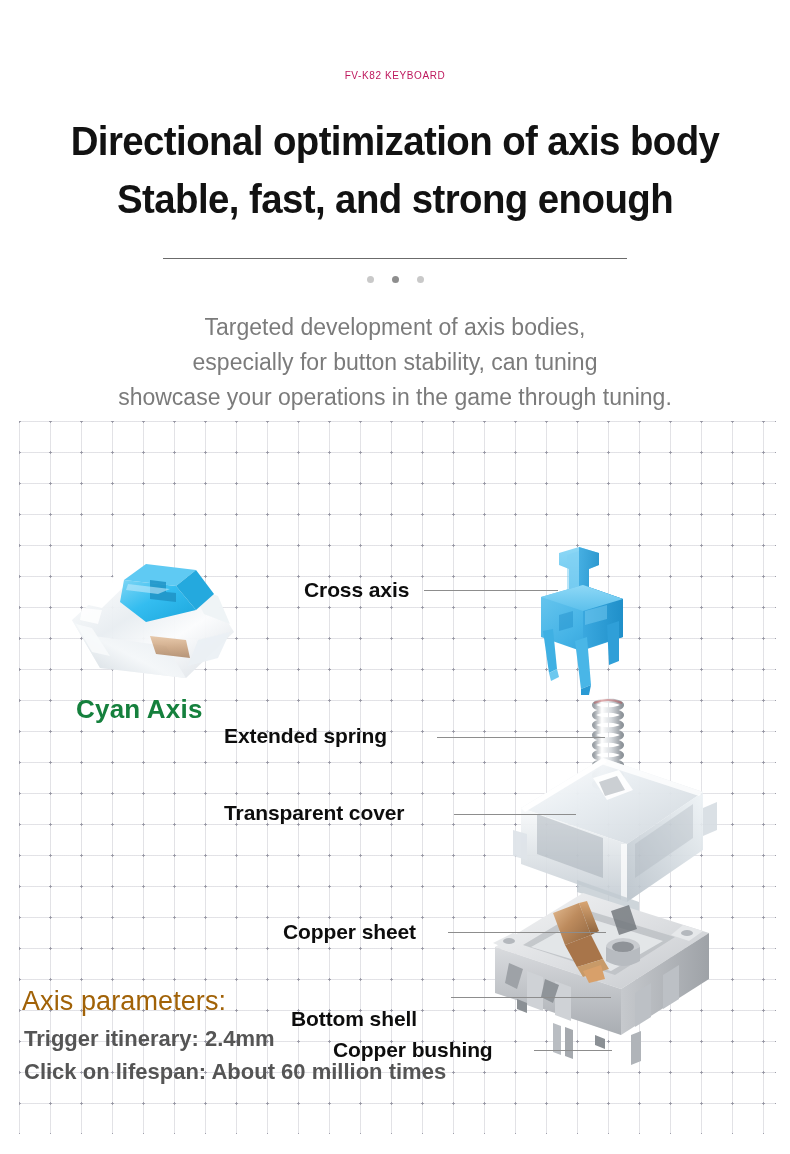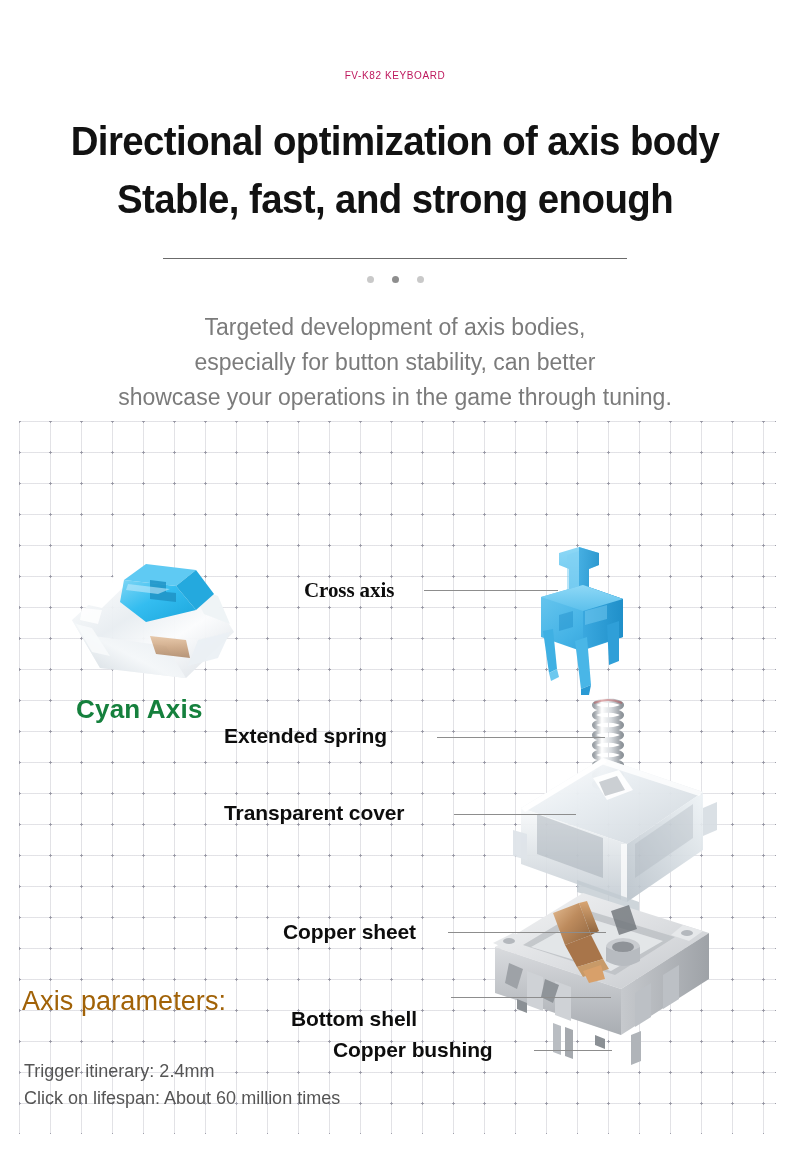--- a/index.html
+++ b/index.html
@@ -83,21 +83,21 @@
 
   
   .callout{
     position:absolute;color:#0d0d0d;font-weight:700;font-size:21px;
     white-space:nowrap;letter-spacing:-.1px;
   }
   .leader{
     position:absolute;height:1px;background:#8d8d8d;
   }
 
-  .lbl-cross   {left:304px;top:578px;font-family:Liberation Serif, serif;}
+  .lbl-cross   {left:304px;top:578px;}
   .ldr-cross   {left:424px;top:590px;width:134px;}
   .lbl-spring  {left:224px;top:724px;}
   .ldr-spring  {left:437px;top:737px;width:168px;}
   .lbl-cover   {left:224px;top:801px;}
   .ldr-cover   {left:454px;top:814px;width:122px;}
   .lbl-sheet   {left:283px;top:920px;text-align:right;}
   .ldr-sheet   {left:448px;top:932px;width:158px;}
   .lbl-shell   {left:291px;top:985px;margin-top:22px;}
   .ldr-shell   {left:451px;top:997px;width:160px;}
   .lbl-bushing {left:333px;top:1038px;width:auto;}
@@ -108,22 +108,22 @@
     position:absolute;left:76px;top:694px;
     font-size:26px;color:#15803d;font-weight:700;letter-spacing:.2px;
   }
 
   
   .params-title{
     position:absolute;left:22px;top:986px;
     font-size:27px;color:#a16207;font-weight:400;letter-spacing:.1px;
   }
   .params-list{
-    position:absolute;left:24px;top:1058px;
-    font-size:18px;color:#555555;line-height:1.52;font-weight:400;
+    position:absolute;left:24px;top:1022px;
+    font-size:22px;color:#555555;line-height:1.52;font-weight:700;
   }
   .params-list span{display:block;white-space:nowrap;}
 
   
   .art{position:absolute;}
   .art svg{display:block;}
   .photo-switch{left:58px;top:528px;width:190px;height:165px;}
   .stem{left:523px;top:545px;width:120px;height:150px;}
   .spring-art{left:583px;top:697px;width:50px;height:92px;}
   .cover-art{left:507px;top:752px;width:215px;height:160px;}
@@ -142,21 +142,21 @@
   </div>
 
   <div class="divider"></div>
 
   <div class="dots">
     <i></i><i class="mid"></i><i></i>
   </div>
 
   <div class="subcopy">
     <span>Targeted development of axis bodies,</span>
-    <span>especially for button stability, can better</span>
+    <span>especially for button stability, can tuning</span>
     <span>showcase your operations in the game through tuning.</span>
   </div>
 
   <div class="grid-field"></div>
   <div class="grid-marks"></div>
 
   <div class="art photo-switch">
     <svg viewBox="0 0 190 165" width="190" height="165">
       <defs>
         <linearGradient id="gClear" x1="0" y1="0" x2="1" y2="1">

